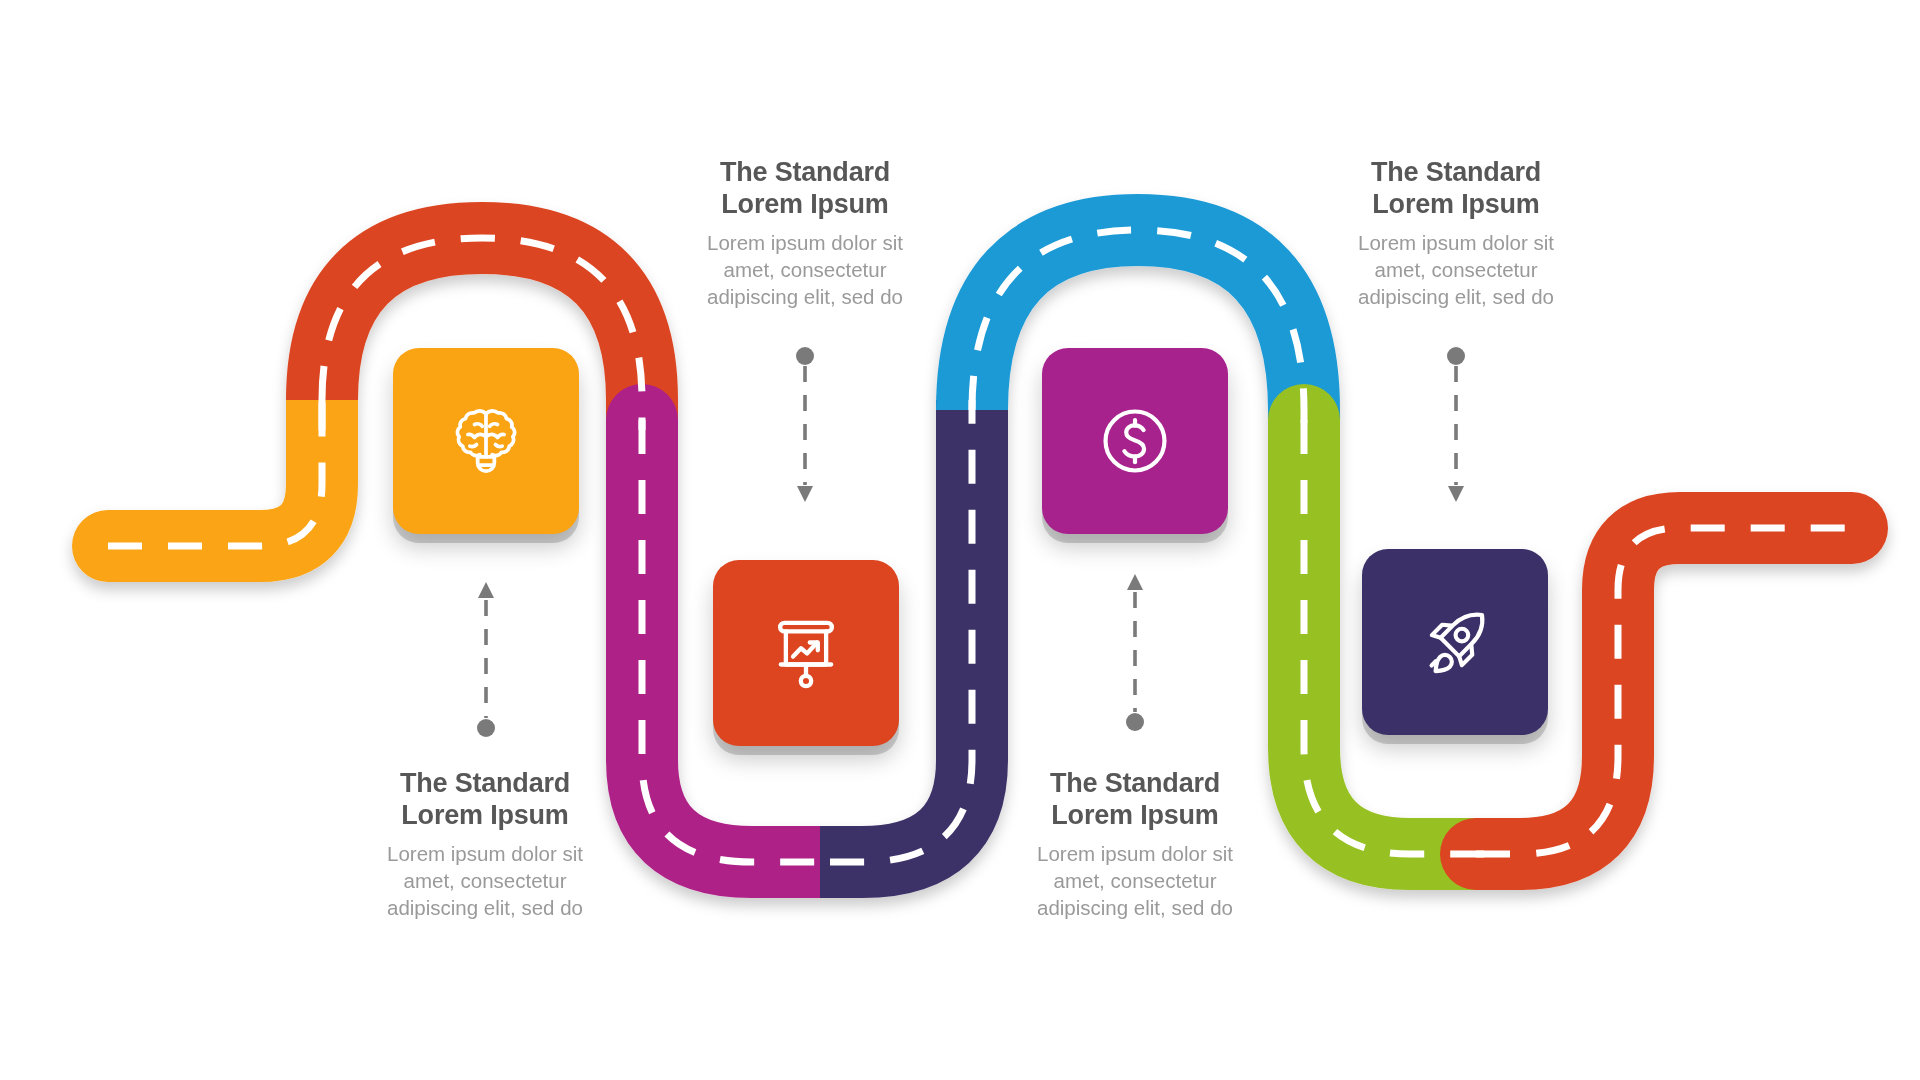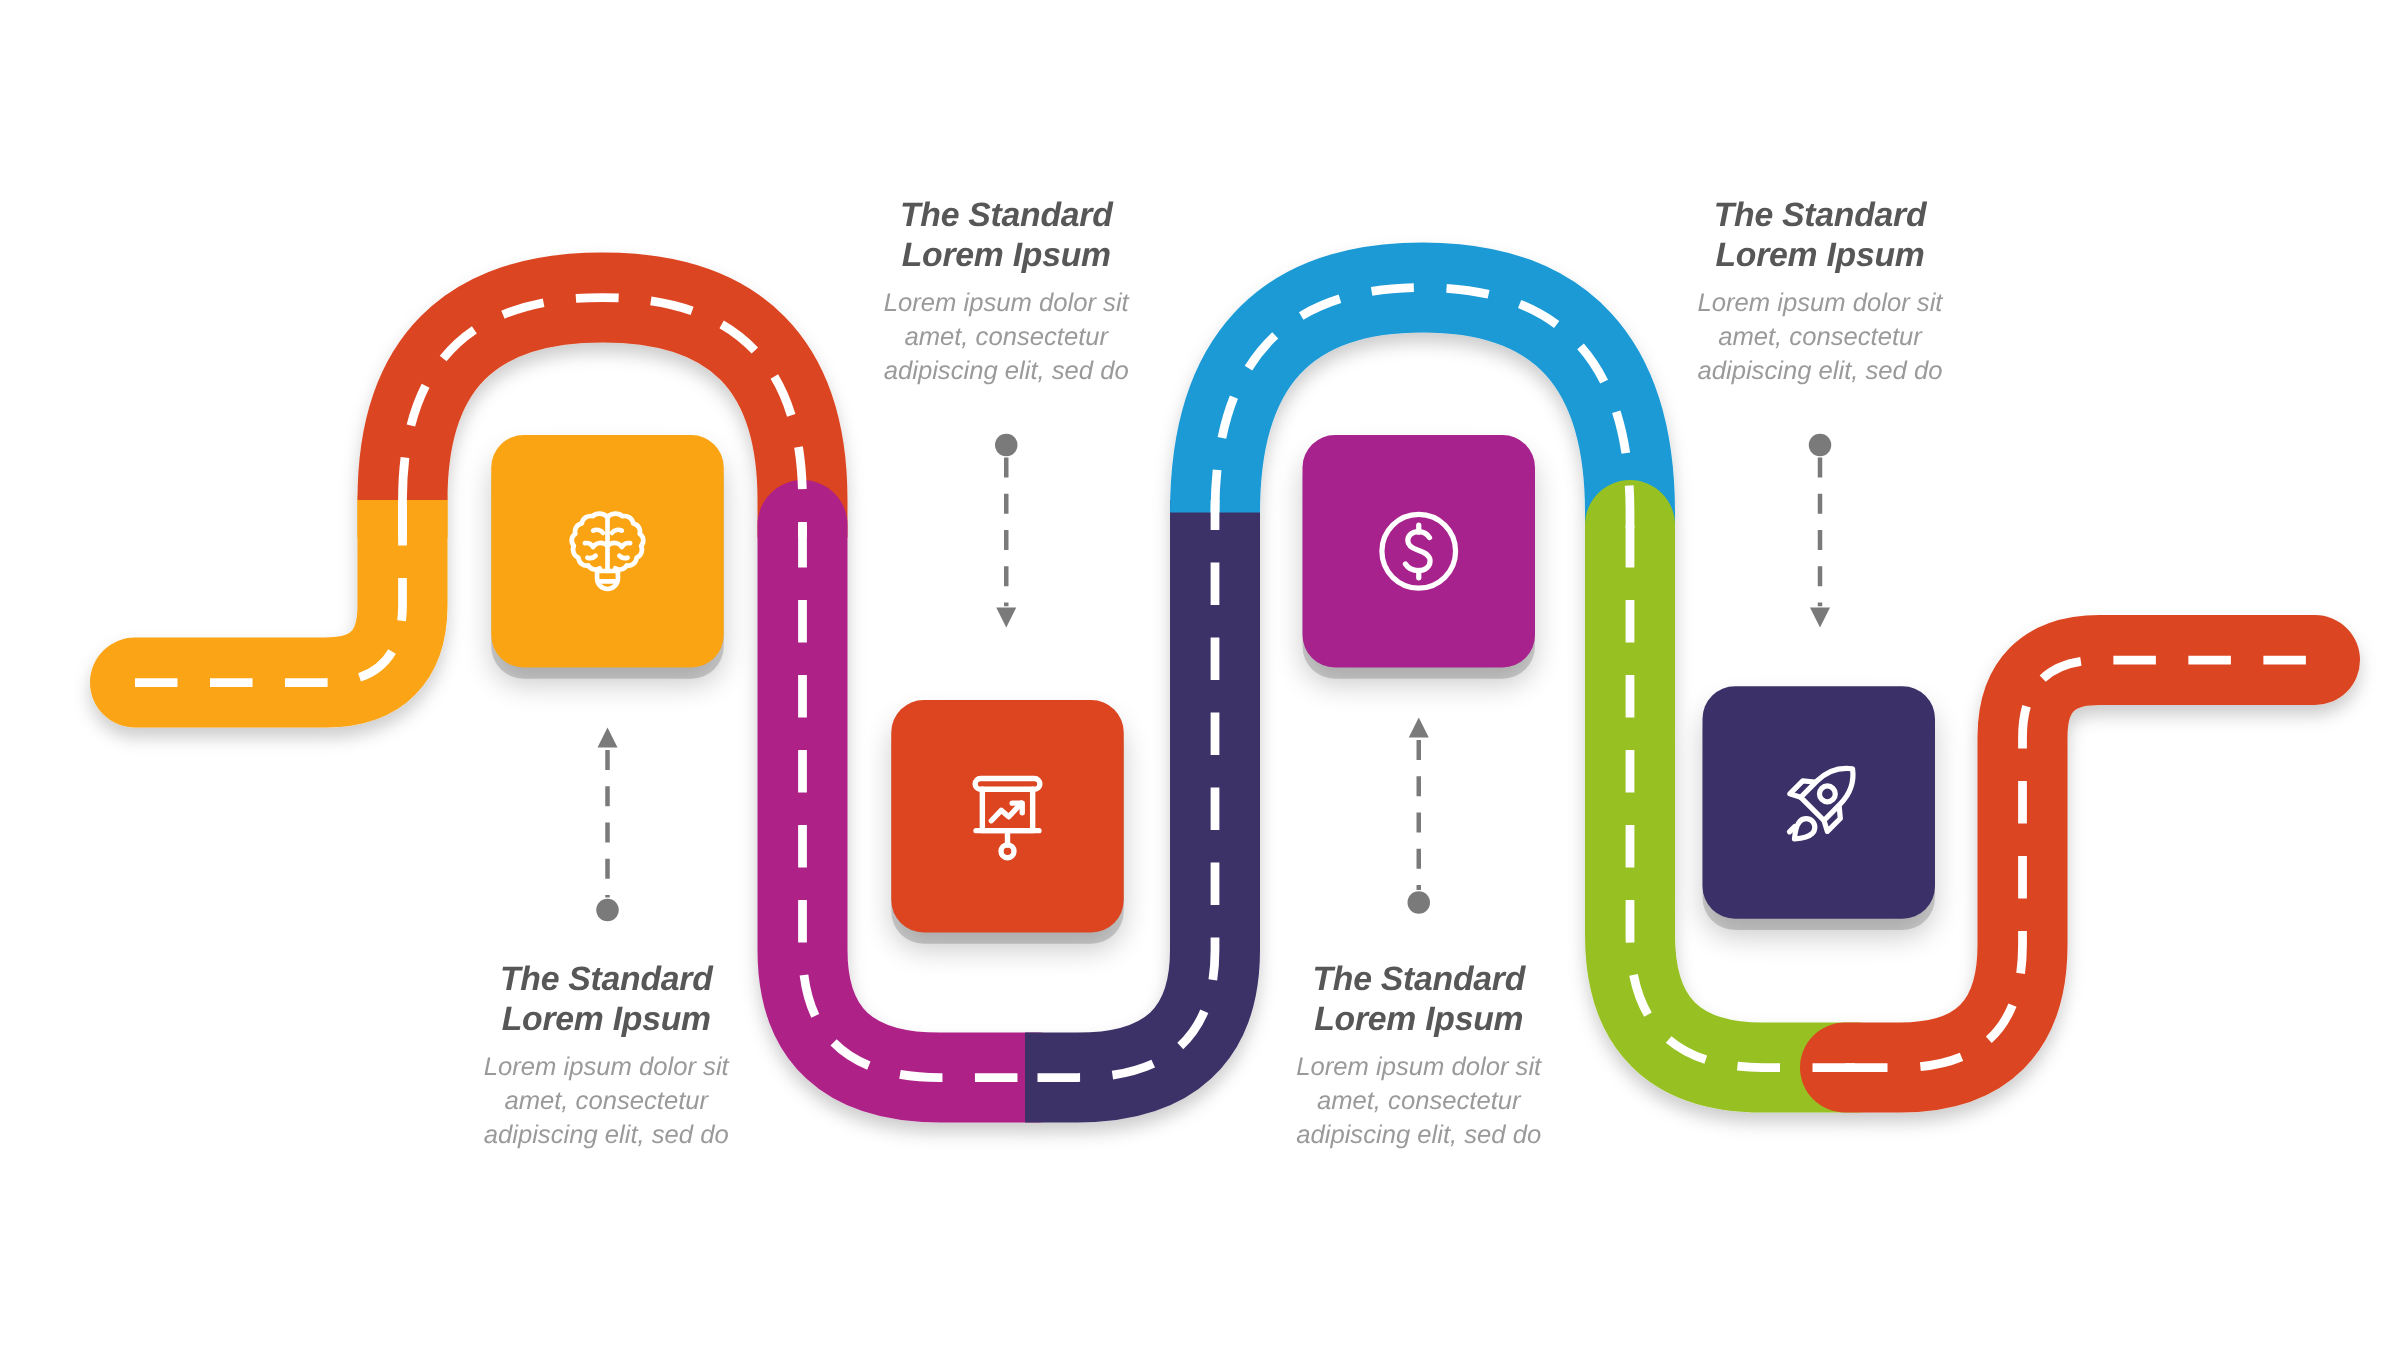--- a/index.html
+++ b/index.html
@@ -49,21 +49,20 @@
     width: 92px;
     height: 92px;
     display: block;
   }
 
   
   .text-block {
     position: absolute;
     width: 300px;
     text-align: center;
-    font-style: italic;
   }
   .tb-title {
     font-size: 27px;
     font-weight: bold;
     color: #575757;
     line-height: 1.18;
     margin: 0 0 8px 0;
     letter-spacing: -0.2px;
   }
   .tb-title span { display: block; }

